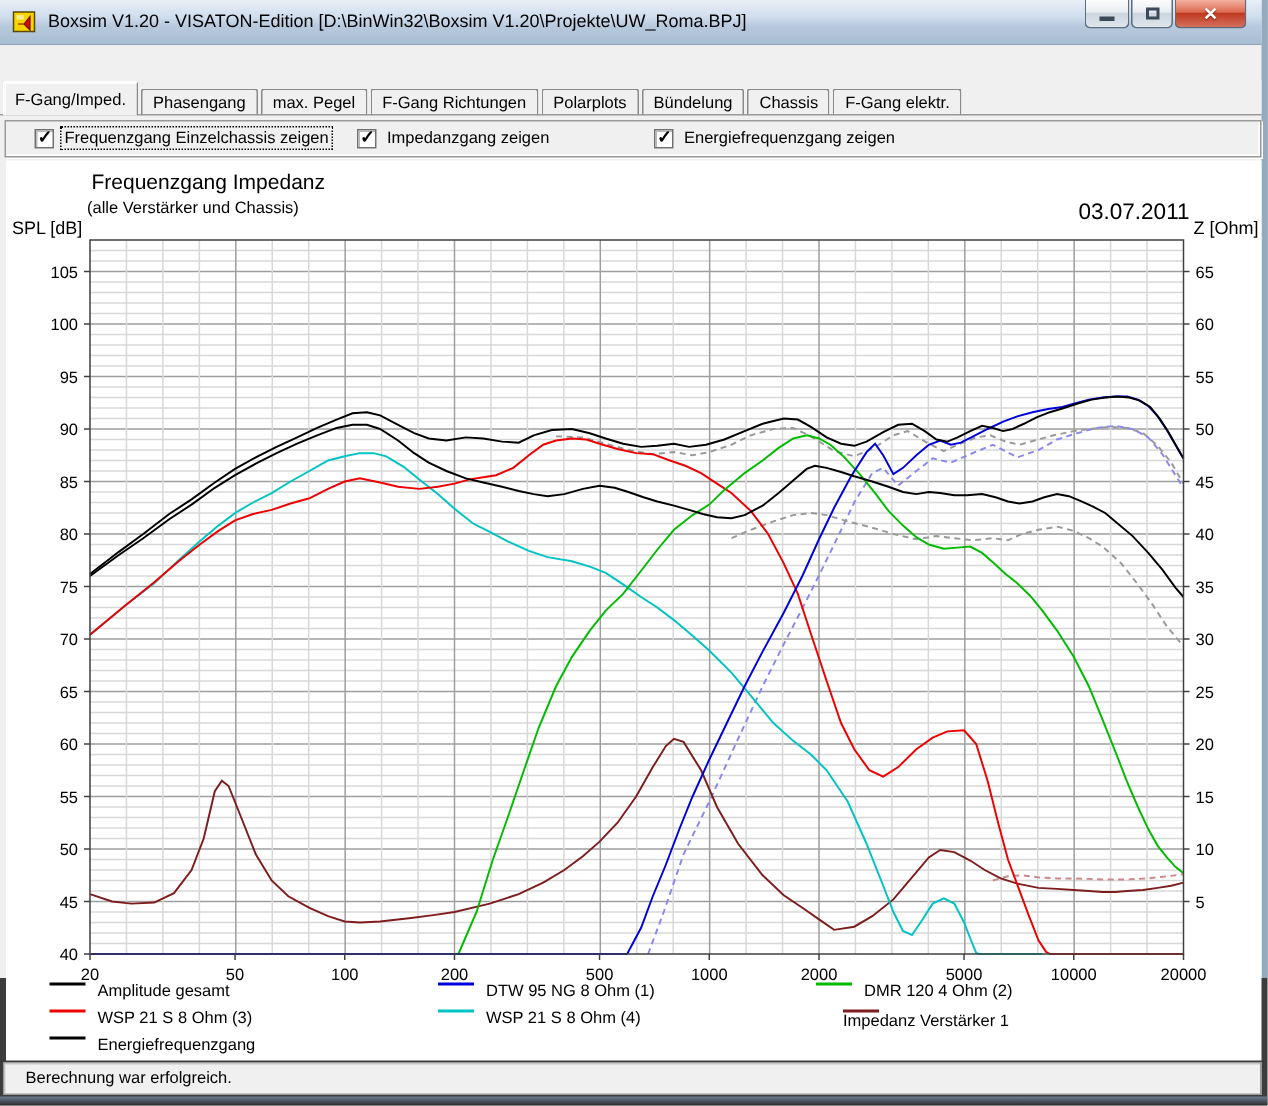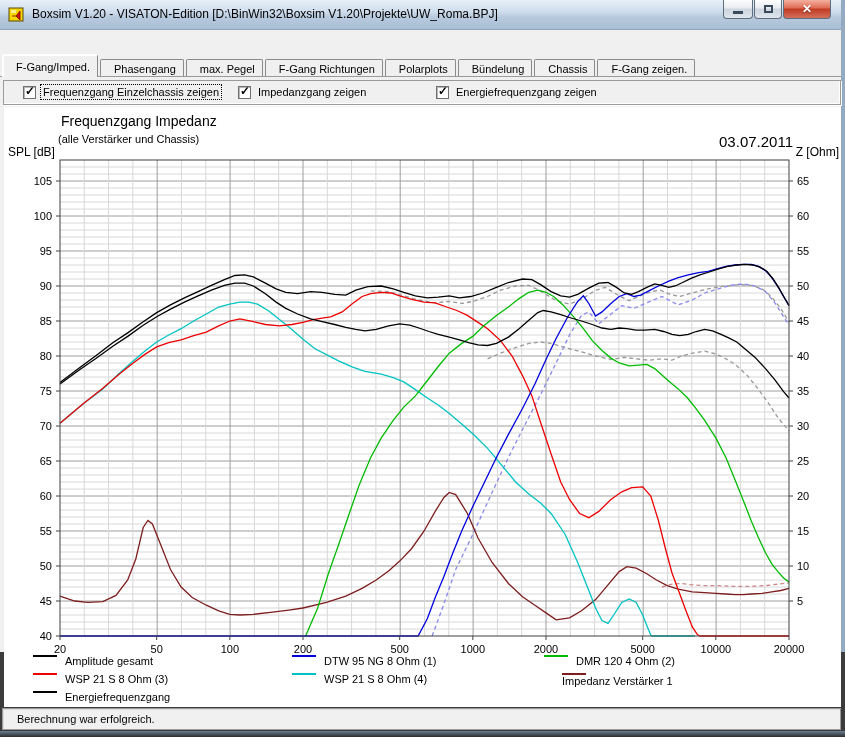--- a/index.html
+++ b/index.html
@@ -25,21 +25,21 @@
   .glyph-max{width:9px;height:8px;border:2px solid #3a4a5a;box-sizing:border-box;}
   
   .menubar{position:absolute;left:0;top:30px;width:100%;height:23px;background:#f0f0f0;
     border-bottom:1px solid #fff;display:flex;align-items:center;padding-left:4px;box-sizing:border-box;}
   .menu-item{font-size:12px;color:#000;padding:3px 7px;cursor:default;}
   
   .tabstrip{position:absolute;left:0;top:53px;width:100%;height:24px;background:#f0f0f0;}
   .tabstrip::after{content:"";position:absolute;left:0;right:0;bottom:0;border-bottom:1px solid #9a9a9a;}
   .tab{position:relative;display:inline-block;font-size:11px;color:#000;background:#f0f0f0;
     border:1px solid #8a8a8a;border-bottom:none;border-radius:2px 2px 0 0;
-    padding:3px 7px 2px 13px;margin-left:2px;margin-top:4px;vertical-align:bottom;}
+    padding:3px 7px 2px 7px;margin-left:2px;margin-top:4px;vertical-align:bottom;}
   .tab.active{margin-top:1px;padding-top:5px;padding-bottom:4px;z-index:3;
     border-top:2px solid #fff;border-left-color:#fff;box-shadow:inset 1px 0 0 #fff;}
   
   .checkbar{position:absolute;left:3px;top:80px;width:838px;height:25px;background:#f0f0f0;
     border:1px solid #9a9a9a;box-shadow:inset -1px -1px 0 #ffffff, 1px 1px 0 #ffffff;box-sizing:border-box;}
   .cbgroup{position:absolute;top:4px;display:flex;align-items:center;}
   .checkbox{width:13px;height:13px;background:#fff;border:1px solid #707070;
     box-shadow:inset 1px 1px 0 #b8b8b8;box-sizing:border-box;position:relative;}
   .checkbox .mark{position:absolute;left:1px;top:-3px;font-size:12px;font-weight:bold;color:#000;}
   .cblabel{font-size:11px;color:#000;margin-left:5px;padding:1px 2px;}
@@ -81,21 +81,21 @@
       <div class="winbtn max">
           <div class="glyph-max"></div>
         </div>
       <div class="winbtn close">
           <span>✕</span>
         </div>
     </div>
   </div>
 
 
-  <div class="tabstrip" id="tabstrip"><span class="tab active">F-Gang/Imped.</span><span class="tab">Phasengang</span><span class="tab">max. Pegel</span><span class="tab">F-Gang Richtungen</span><span class="tab">Polarplots</span><span class="tab">Bündelung</span><span class="tab">Chassis</span><span class="tab">F-Gang zeigen.</span></div>
+  <div class="tabstrip" id="tabstrip"><span class="tab active">F-Gang/Imped.</span><span class="tab">Phasengang</span><span class="tab">max. Pegel</span><span class="tab">F-Gang Richtungen</span><span class="tab">Polarplots</span><span class="tab">Bündelung</span><span class="tab">Chassis</span><span class="tab">F-Gang elektr.</span></div>
 
   <div class="checkbar" id="checkbar">
       <div class="cbgroup" style="left: 19px;">
         <span class="checkbox">
           <span class="mark">✓</span>
         </span>
         <span class="cblabel focused">Frequenzgang Einzelchassis zeigen</span>
       </div>
       <div class="cbgroup" style="left: 234px;">
         <span class="checkbox">

